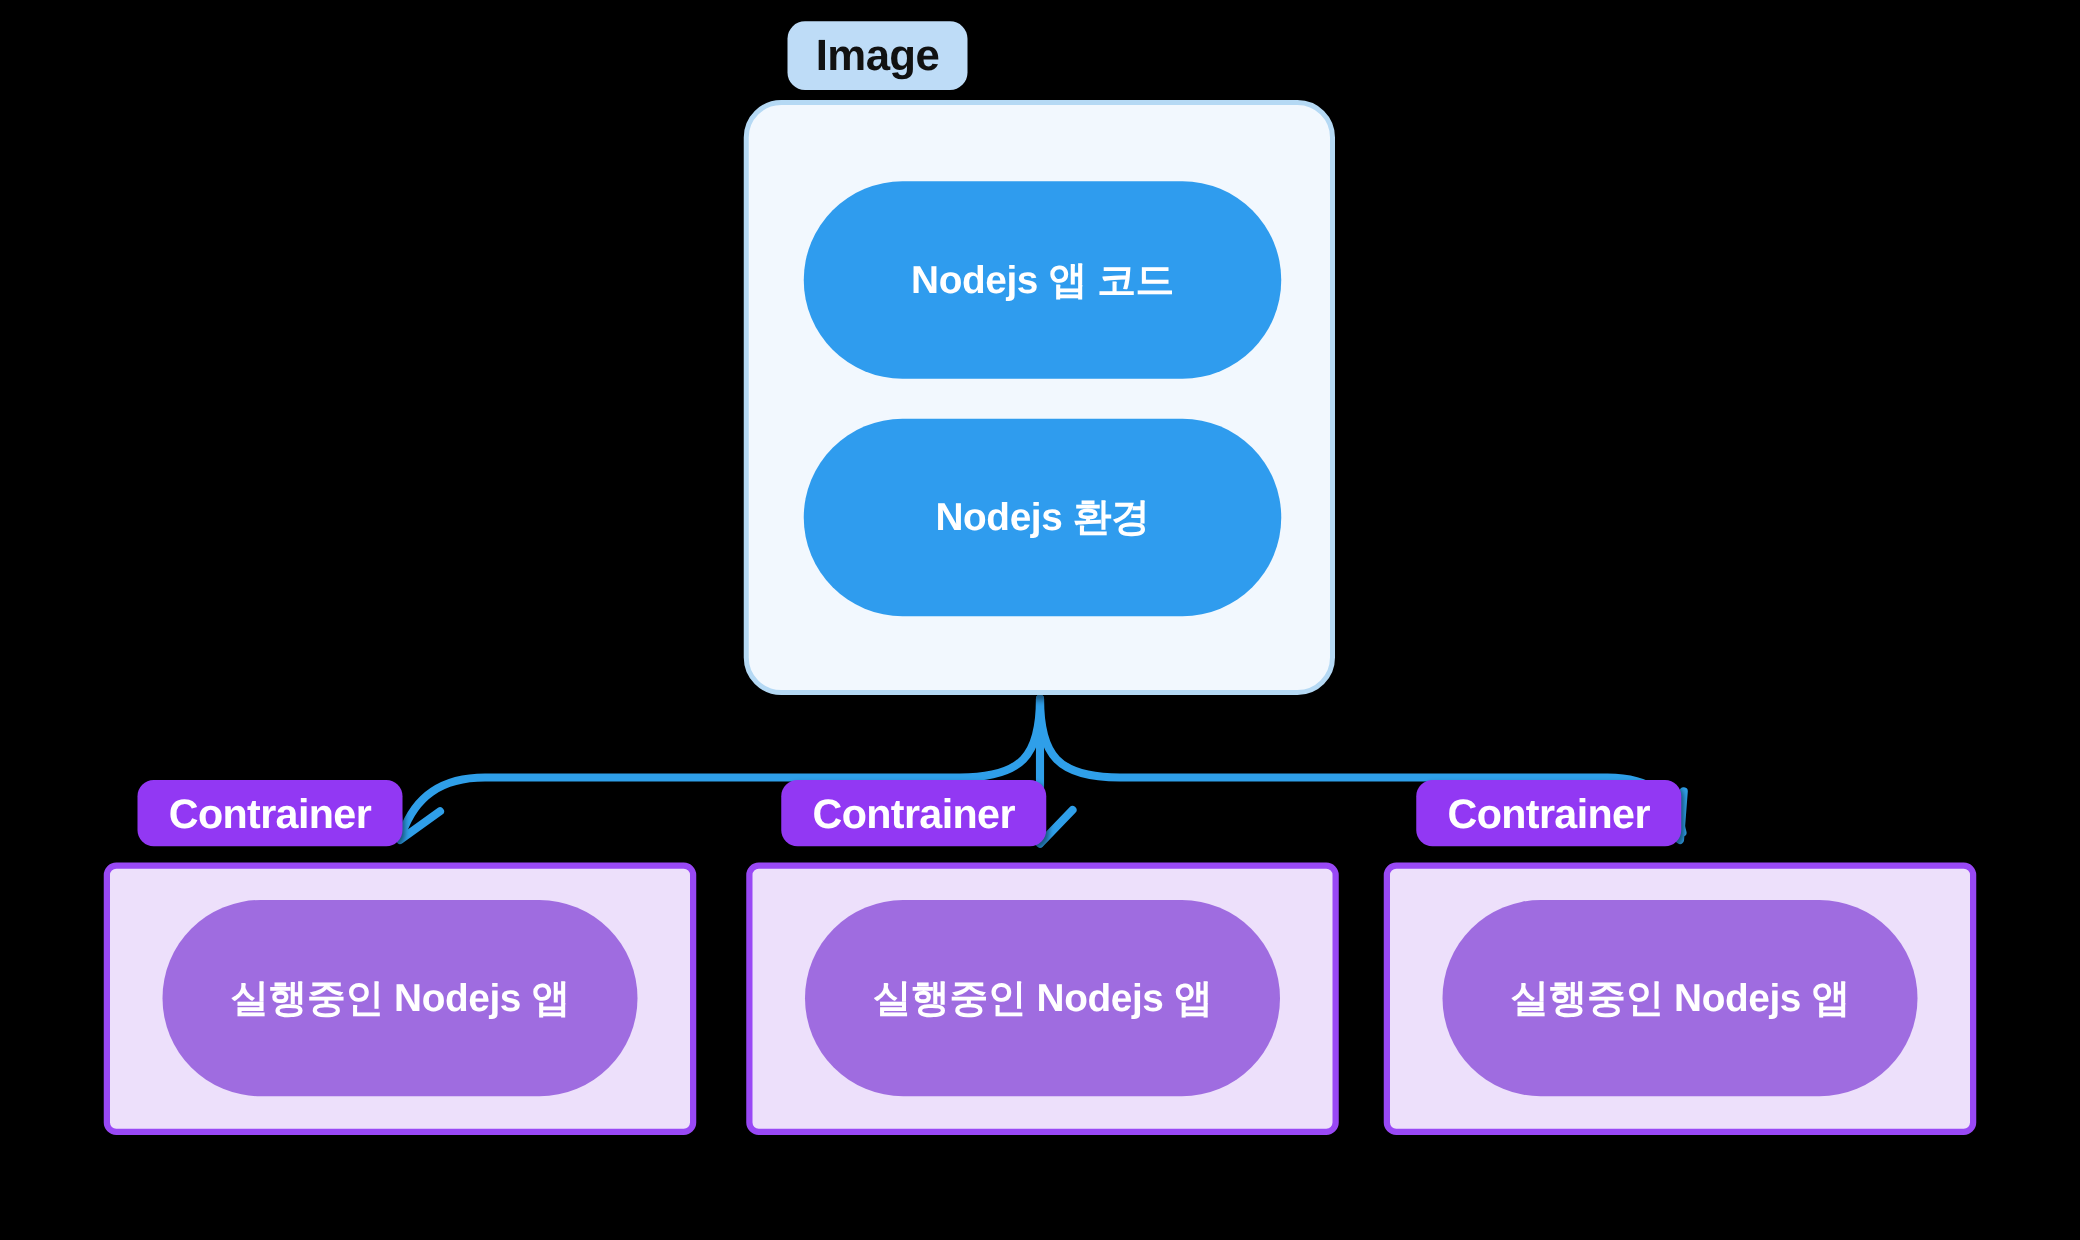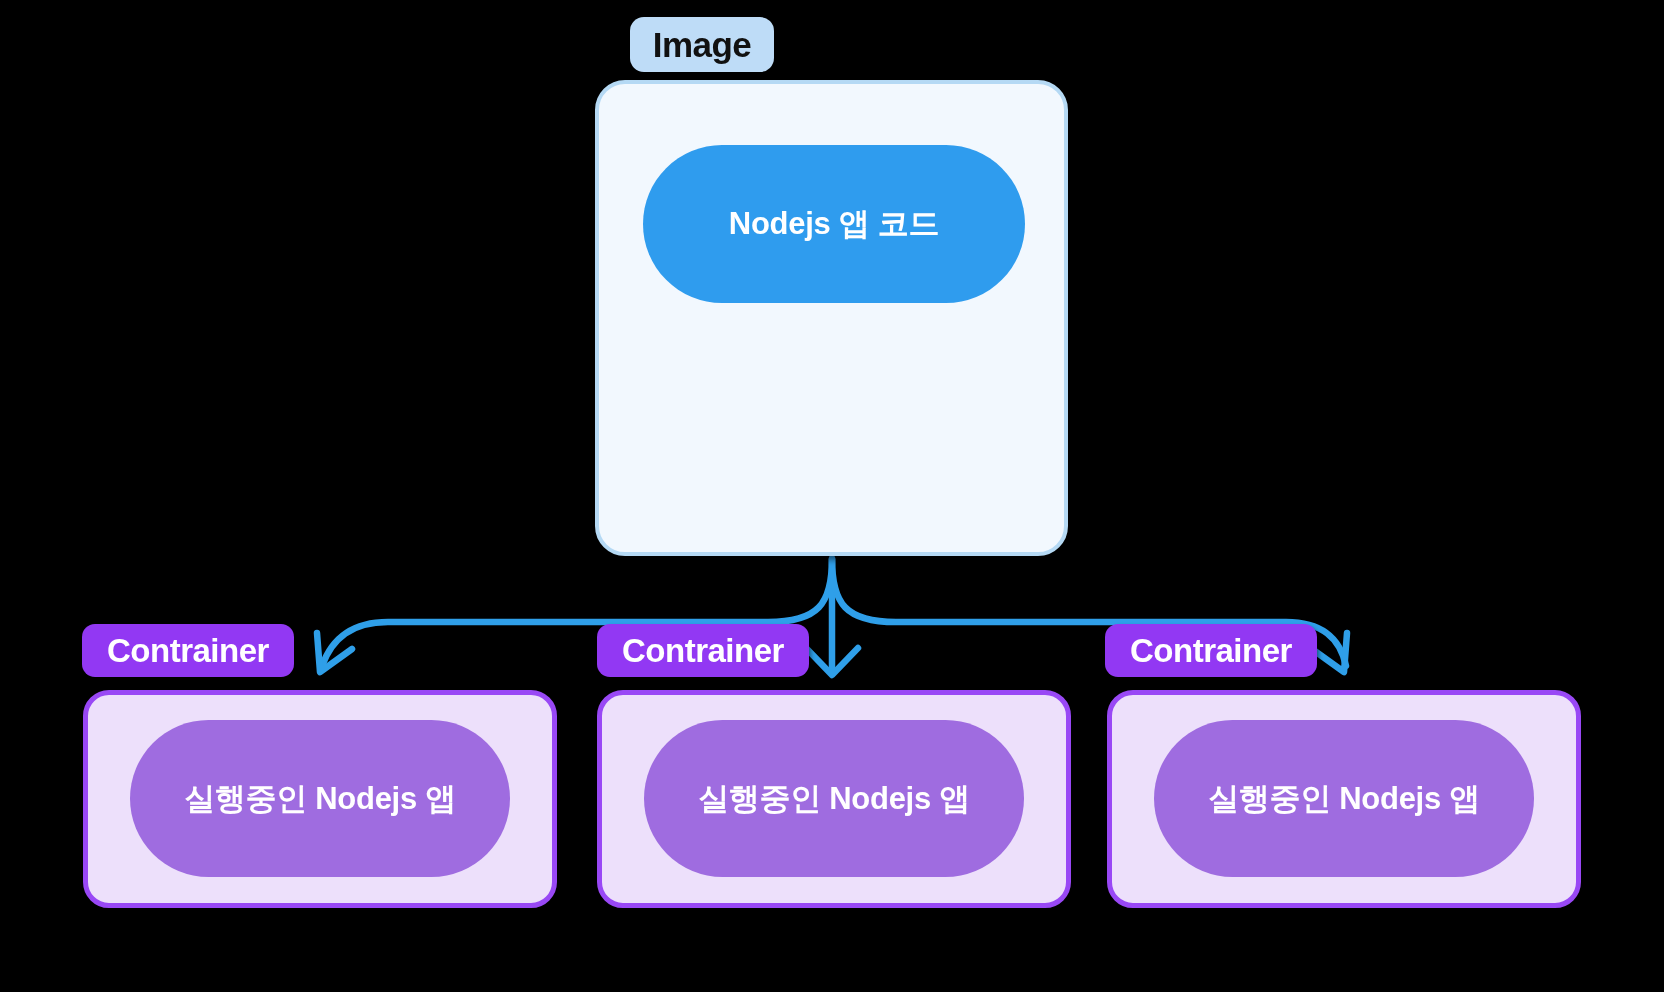--- a/index.html
+++ b/index.html
@@ -75,29 +75,30 @@
     height: 53px;
     padding: 0 25px;
     background: var(--container-label-bg, #9238f3);
     color: var(--container-label-text, #ffffff);
     border-radius: 13px;
     display: inline-flex; align-items: center; justify-content: center;
     font-size: 33px; font-weight: 700;
     letter-spacing: -0.5px;
     box-shadow: 2px 3px 4px rgba(0,0,0,0.45);
     z-index: 3;
+    margin-left: 28px;
   }
   .c-box {
     position: absolute;
     top: 690px;
     width: 474px; height: 218px;
     box-sizing: border-box;
     background: var(--container-bg, #ede0fb);
     border: 5px solid var(--container-border, #9948f5);
-    border-radius: 26px;
+    border-radius: 10px;
     box-shadow: 3px 4px 6px rgba(0,0,0,0.5);
     z-index: 2;
   }
   .app-pill {
     position: absolute;
     left: 42px; top: 25px;
     width: 380px; height: 157px;
     background: var(--app-pill-bg, #9f6ce0);
     color: var(--app-pill-text, #ffffff);
     border-radius: 79px;
@@ -129,20 +130,21 @@
     <g>
       <path d="M 832 559 C 832 604 846 622 896 622 L 1286 622 C 1322 622 1340 638 1346 666"></path>
       <path d="M 1312 649 L 1344 672 L 1347 633"></path>
     </g>
   </svg>
 
   <div class="image-tag">Image</div>
 
   <div class="image-box">
     <div class="node-pill first">Nodejs 앱 코드</div>
+    <div class="node-pill second">Nodejs 환경</div>
   </div>
 
   <div class="c-group c1">
     <div class="c-tag">Contrainer</div>
     <div class="c-box">
       <div class="app-pill">실행중인 Nodejs 앱</div>
     </div>
   </div>
 
   <div class="c-group c2">

